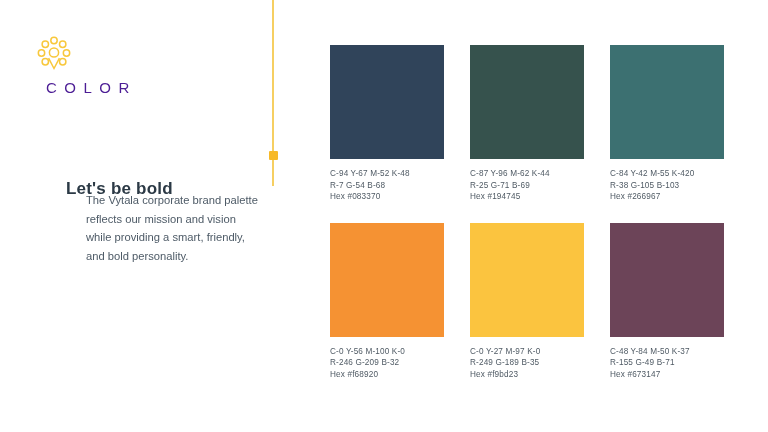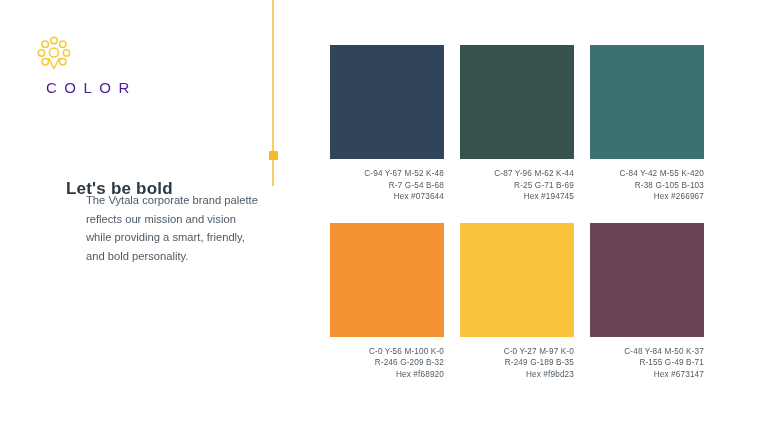--- a/index.html
+++ b/index.html
@@ -82,22 +82,21 @@
 
   
   .swatch-grid {
     position: absolute;
     left: 330px;
     top: 45px;
     width: 388px;
   }
   .swatch-row {
     display: flex;
-    gap: 16px;
-    text-align: right;
+    gap: 26px;
   }
   .swatch-row.row-bottom { margin-top: 20px; }
 
   .swatch-cell {
     width: 114px;
   }
   .swatch-chip {
     width: 114px;
     height: 114px;
     display: block;
@@ -141,21 +140,21 @@
 
 <div class="swatch-grid">
 
   <div class="swatch-row row-top">
 
     <div class="swatch-cell">
       <span class="swatch-chip" style="background-color: rgb(48, 68, 90);"></span>
       <div class="swatch-meta">
         <div>C-94 Y-67 M-52 K-48</div>
         <div>R-7 G-54 B-68</div>
-        <div>Hex #073644</div>
+        <div>Hex #083370</div>
       </div>
     </div>
 
     <div class="swatch-cell">
       <span class="swatch-chip" style="background-color: rgb(54, 82, 77);"></span>
       <div class="swatch-meta">
         <div>C-87 Y-96 M-62 K-44</div>
         <div>R-25 G-71 B-69</div>
         <div>Hex #194745</div>
       </div>

